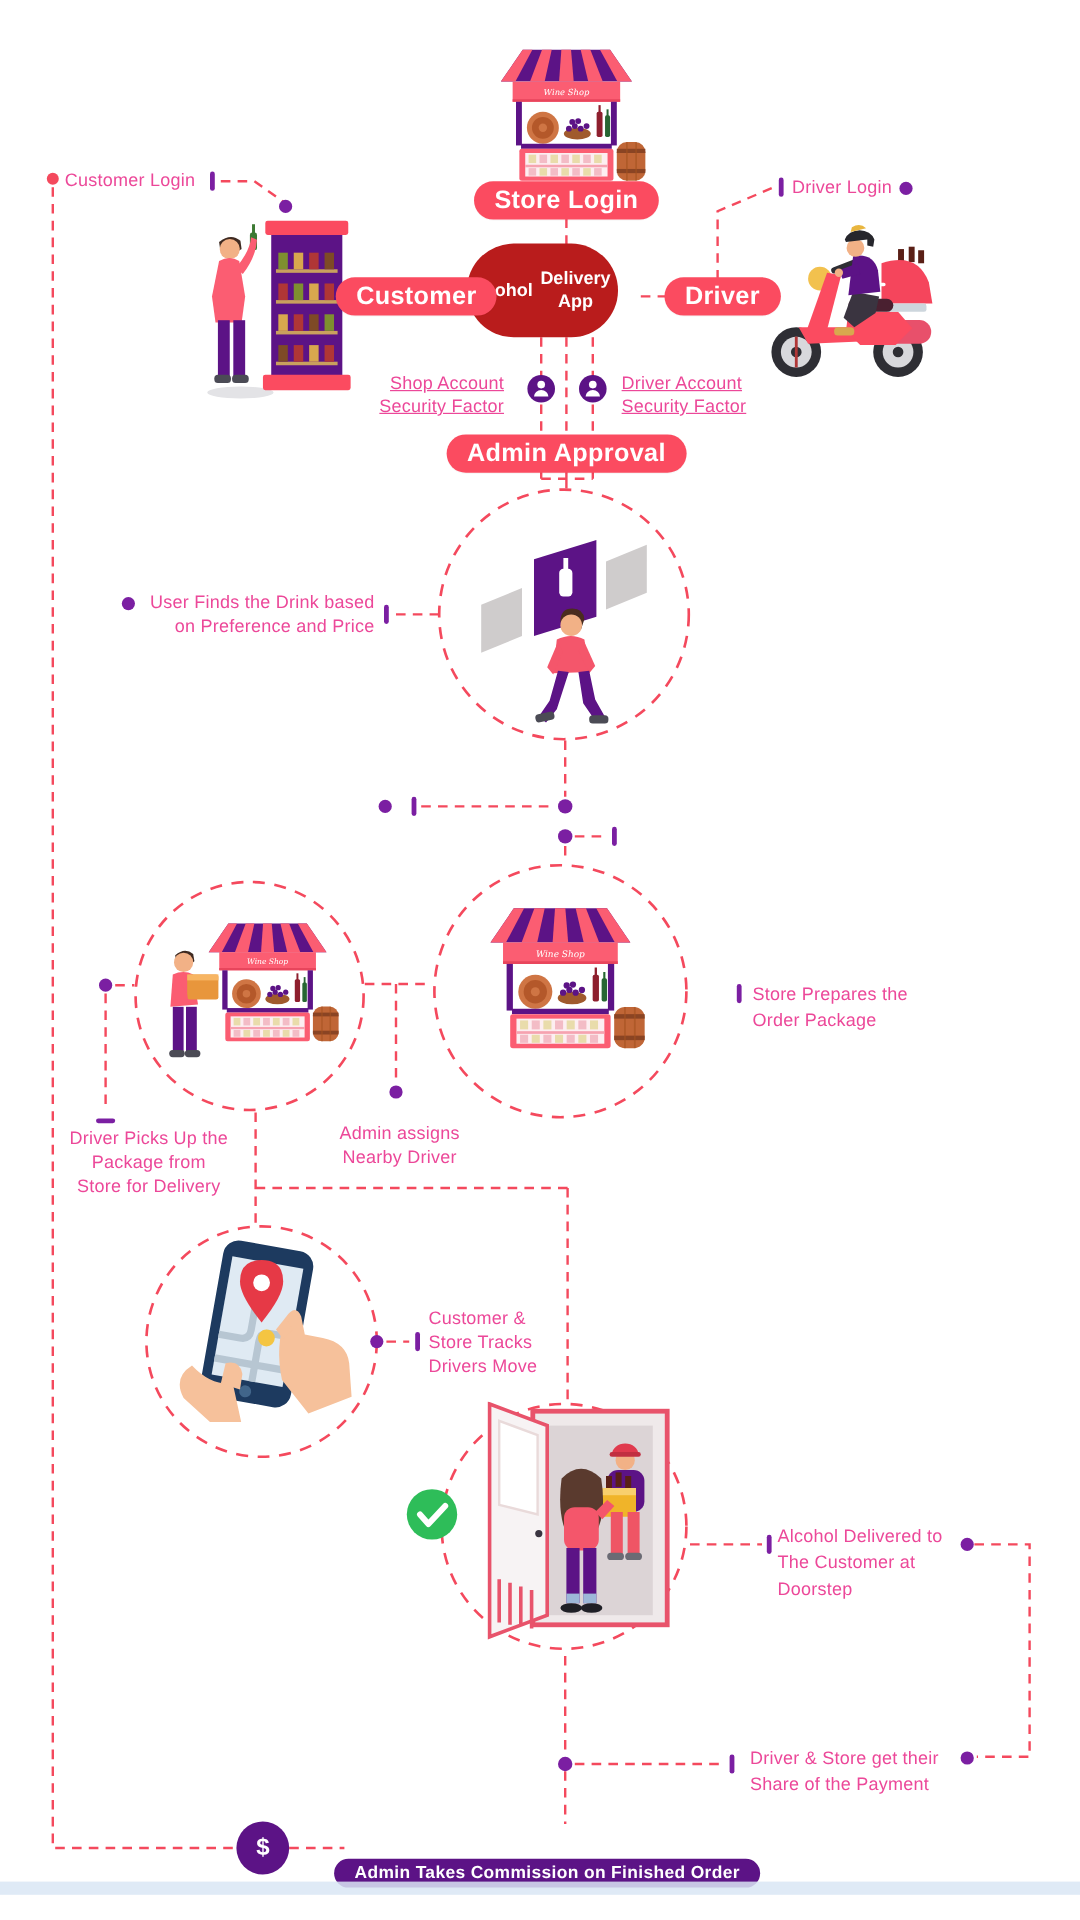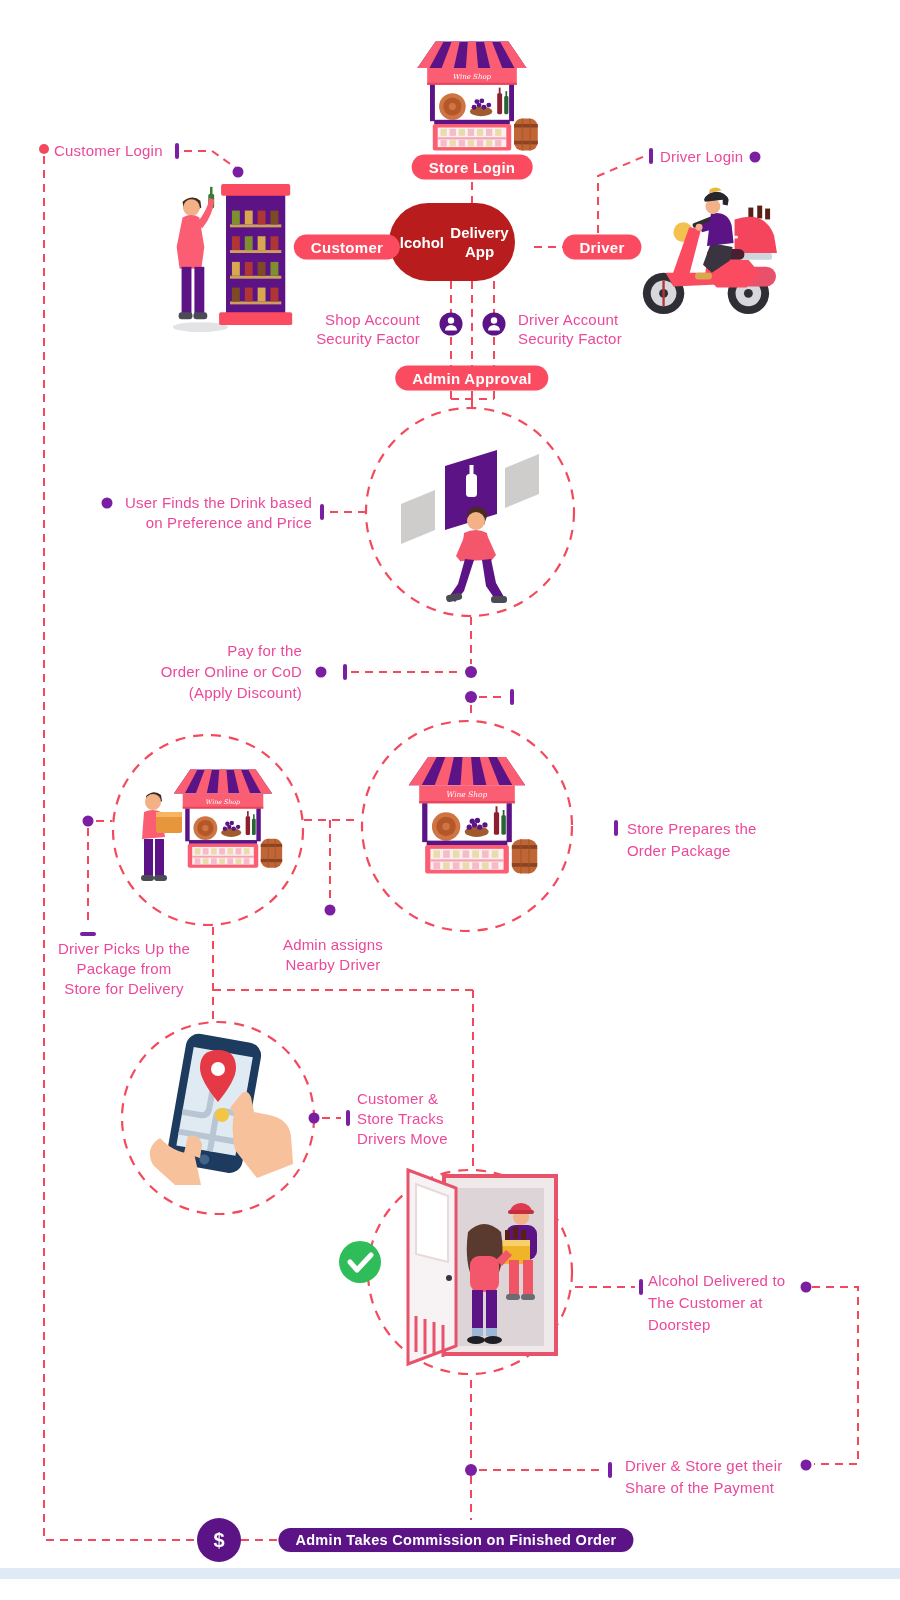--- a/index.html
+++ b/index.html
@@ -4,28 +4,28 @@
 <style>
   html,body { margin:0; padding:0; background:#ffffff; }
   #canvas {
     position:relative; width:900px; height:1600px; background:#ffffff; overflow:hidden;
     font-family:"Liberation Sans","DejaVu Sans",sans-serif; color:#38353b;
   }
   svg.abs { position:absolute; }
   .lbl { position:absolute; font-size:15px; line-height:20px; color:#ec4899; letter-spacing:.2px; white-space:nowrap; }
   .lbl.r { text-align:right; }
   .lbl.c { text-align:center; }
-  .lh19 { line-height:19px; } .lh21 { line-height:21px; } .lh22 { line-height:22px; }
+  .lh19 { line-height:19px;text-decoration:underline; } .lh21 { line-height:21px; } .lh22 { line-height:22px; }
   .pill {
     position:absolute; transform:translate(-50%,-50%);
-    background:#fb4b60; color:#fff; font-weight:700; font-size:15px;
+    background:#fb4b60; color:#fff; font-weight:700; font-size:21px;
     padding:4px 17px; border-radius:999px; white-space:nowrap; letter-spacing:.3px;
     box-shadow:0 1px 0 rgba(0,0,0,0.03);
   }
-  .pill.purple { background:#5c1386; }
+  .pill.purple { background:#5c1386;margin-top:21px; }
   .hub {
     position:absolute; left:452px; top:242px; transform:translate(-50%,-50%);
     width:126px; height:78px; background:#b91c1c; border-radius:40px;
     color:#fff; font-weight:700; font-size:15px; line-height:19px;
     display:flex; flex-direction:row; align-items:center; justify-content:center; text-align:center;
   }
   .badge {
     position:absolute; left:219px; top:1540px; transform:translate(-50%,-50%);
     width:44px; height:44px; border-radius:50%; background:#5c1386; color:#fff;
     font-weight:700; font-size:20px; display:flex; align-items:center; justify-content:center;
@@ -360,25 +360,20 @@
   <div class="lbl lh19" style="left:518px;top:310px">
     <div>Driver Account</div>
     <div>Security Factor</div>
   </div>
 
   <div class="lbl r" style="right:588px;top:493px">
     <div>User Finds the Drink based</div>
     <div>on Preference and Price</div>
   </div>
 
-  <div class="lbl r lh21" style="right:598px;top:640px">
-    <div>Pay for the</div>
-    <div>Order Online or CoD</div>
-    <div>(Apply Discount)</div>
-  </div>
 
 
   <div class="lbl lh22" style="left:627px;top:818px">
     <div>Store Prepares the</div>
     <div>Order Package</div>
   </div>
 
   <div class="lbl c" style="left:124px;top:939px;transform:translateX(-50%)">
     <div>Driver Picks Up the</div>
     <div>Package from</div>

